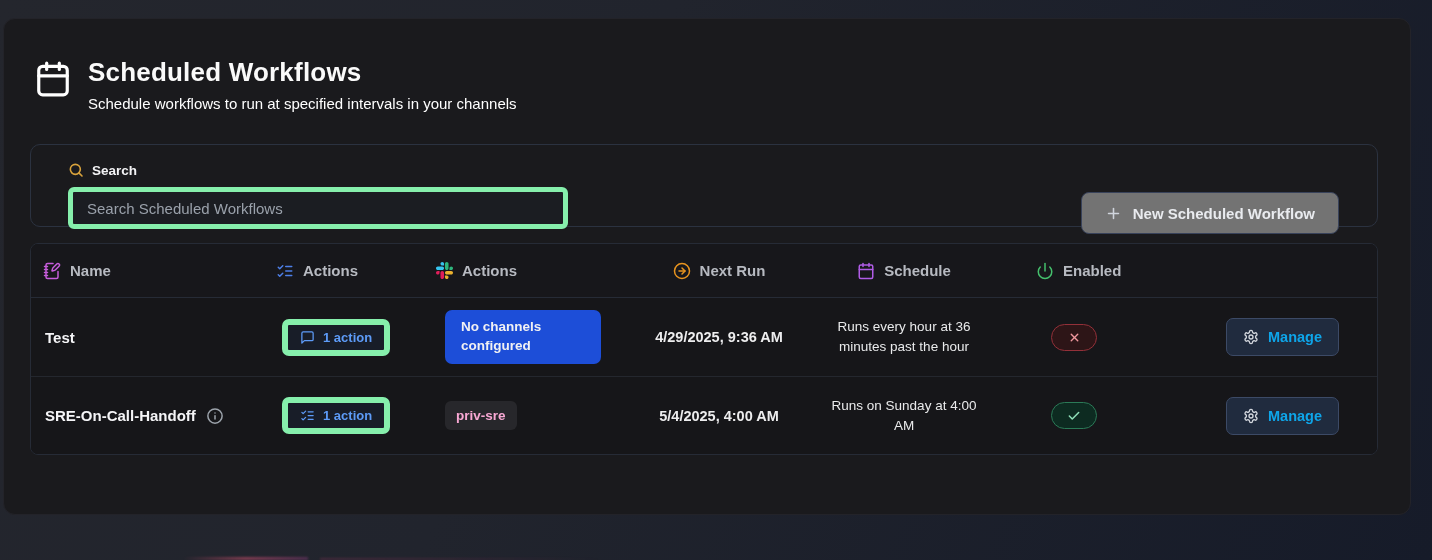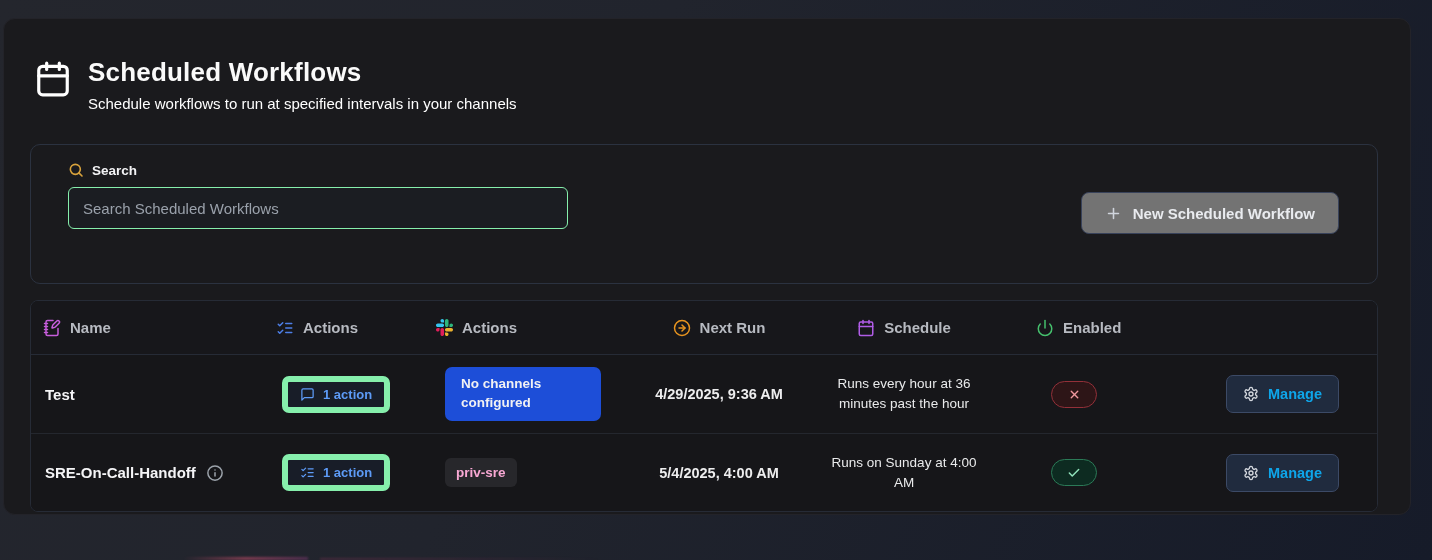--- a/index.html
+++ b/index.html
@@ -15,28 +15,28 @@
     padding:38px 32px 0 26px;
   }
   
   .page-header { display:flex; align-items:flex-start; gap:16px; margin-left:4px; }
   .page-header .cal-icon { flex:0 0 auto; margin-top:3px; }
   .page-title { font-size:26px; font-weight:700; color:#fafafa; letter-spacing:.2px; }
   .page-subtitle { font-size:15px; color:#ffffff; margin-top:7px; }
 
   
   .search-panel {
-    margin-top:32px; height:140px; border:1px solid #2b3240; border-radius:10px;
+    margin-top:32px; height:83px; border:1px solid #2b3240; border-radius:10px;
     padding:17px 38px 0 37px; position:relative;
   }
   .search-label-row { display:flex; align-items:center; gap:8px; }
   .search-label { font-size:13.5px; font-weight:700; color:#f2f2f4; }
   .search-input {
     margin-top:9px; width:500px; height:42px; background:#1b1d22;
-    border:1px solid #86efac; border-radius:6px; color:#e5e7eb;
+    border:5px solid #86efac; border-radius:6px; color:#e5e7eb;
     padding:0 14px; font-size:15px; font-family:"Liberation Sans", sans-serif; outline:none;
   }
   .search-input::placeholder { color:#9aa1ab; }
   .new-wf-btn {
     position:absolute; right:38px; top:47px; height:42px;
     display:flex; align-items:center; gap:11px; padding:12px 23px;
     background:#737373; border:1px solid #38425a; border-radius:8px;
     color:#e9ebef; font-weight:700; font-size:15px; cursor:pointer;
     font-family:"Liberation Sans", sans-serif;
   }

